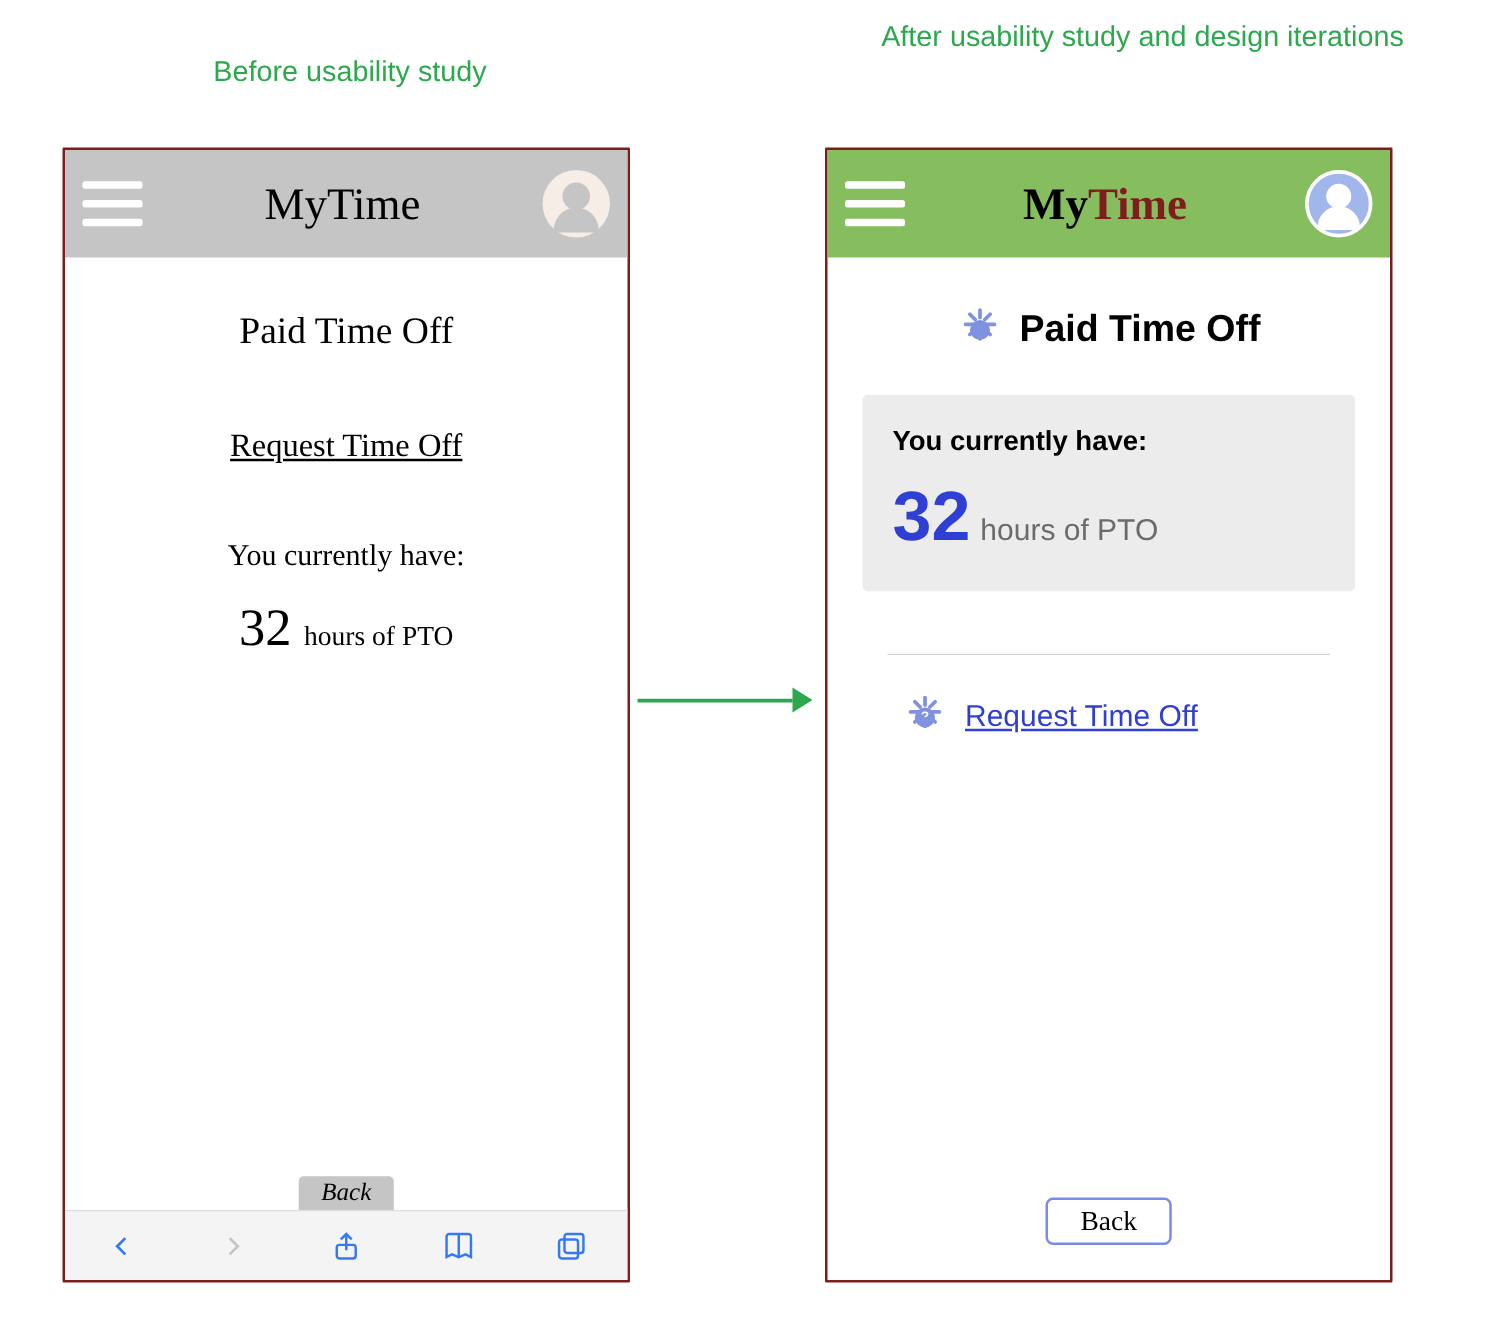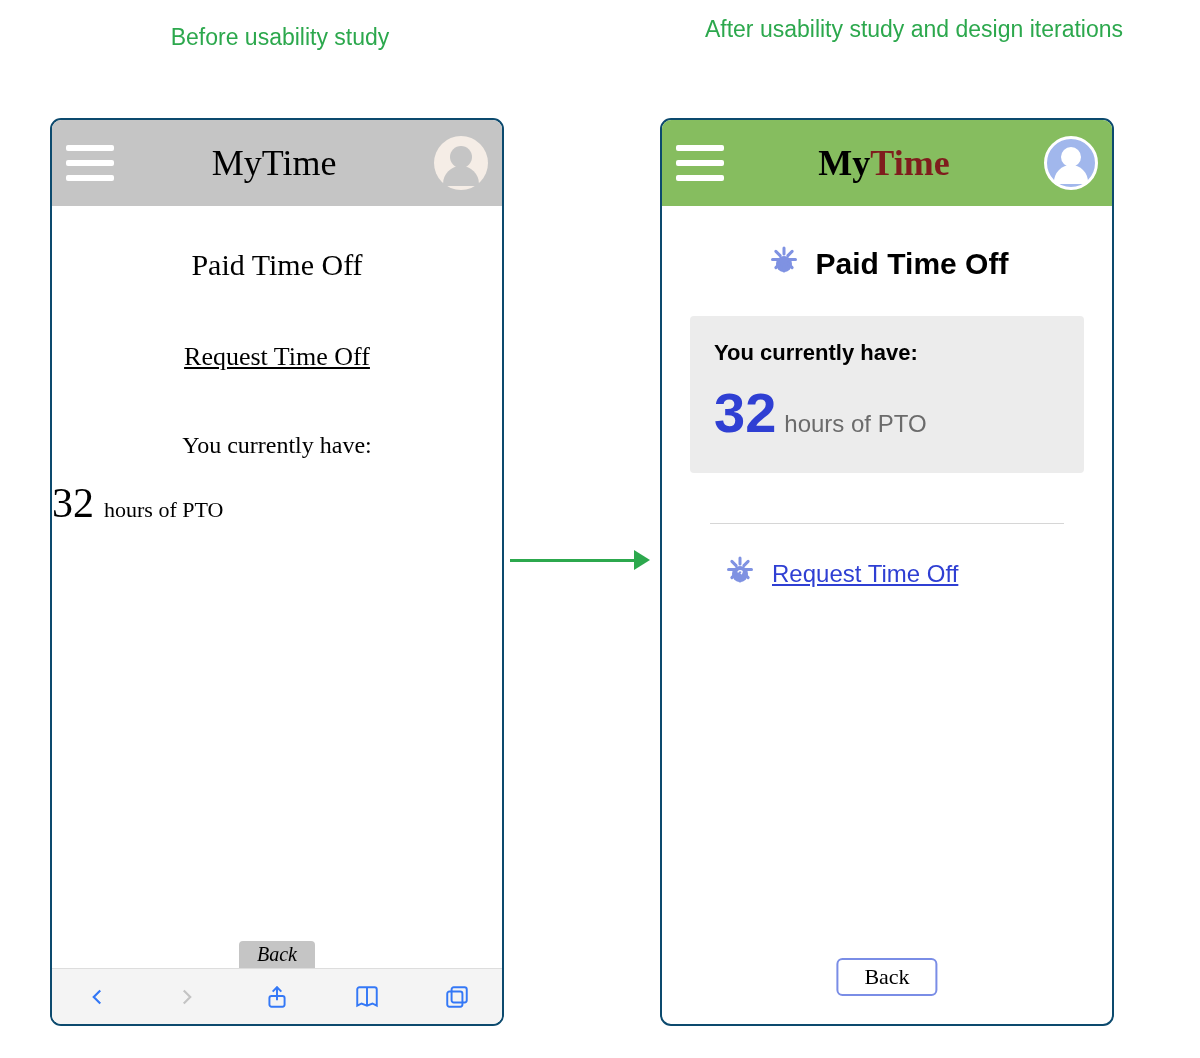--- a/index.html
+++ b/index.html
@@ -10,29 +10,29 @@
     height: 1058px;
     position: relative;
   }
   .label {
     color: #2ca84d;
     font-size: 23px;
     text-align: center;
     position: absolute;
     width: 460px;
   }
-  .label-left { left: 50px; top: 24px; }
+  .label-left { left: 50px; top: 44px; }
   .label-right { left: 684px; top: 16px; }
 
   .phone {
     position: absolute;
     width: 454px;
     height: 908px;
-    border: 2px solid #0c4a6e;
-    border-radius: 11px;
+    border: 2px solid #7f1d1d;
+    border-radius: 1px;
     background: #fff;
     overflow: hidden;
   }
   .phone-left { left: 50px; top: 118px; }
   .phone-right { left: 660px; top: 118px; }
 
   
   .hdr-grey {
     background: #c5c5c5;
     height: 86px;
@@ -69,21 +69,21 @@
     font-family: Georgia, serif; font-size:30px; text-align:center; margin-top:42px;
   }
   .b-link {
     font-family: Georgia, serif; font-size:26px; text-align:center;
     text-decoration: underline; margin-top:60px; cursor:pointer;
   }
   .b-have {
     font-family: Georgia, serif; font-size:24px; text-align:center; margin-top:60px;
   }
   .b-balance {
-    font-family: Georgia, serif; margin-top:20px;
+    font-family: Georgia, serif; text-align:center; margin-top:20px;
   }
   .b-balance .num { font-size:42px; }
   .b-balance .unit { font-size:22px; margin-left:6px; }
 
   .bottom-bar {
     position:absolute; left:0; right:0; bottom:0; height:56px;
     background:#f4f4f4; border-top:1px solid #ddd;
     display:flex; justify-content:space-around; align-items:center;
     color:#3478f6;
   }

